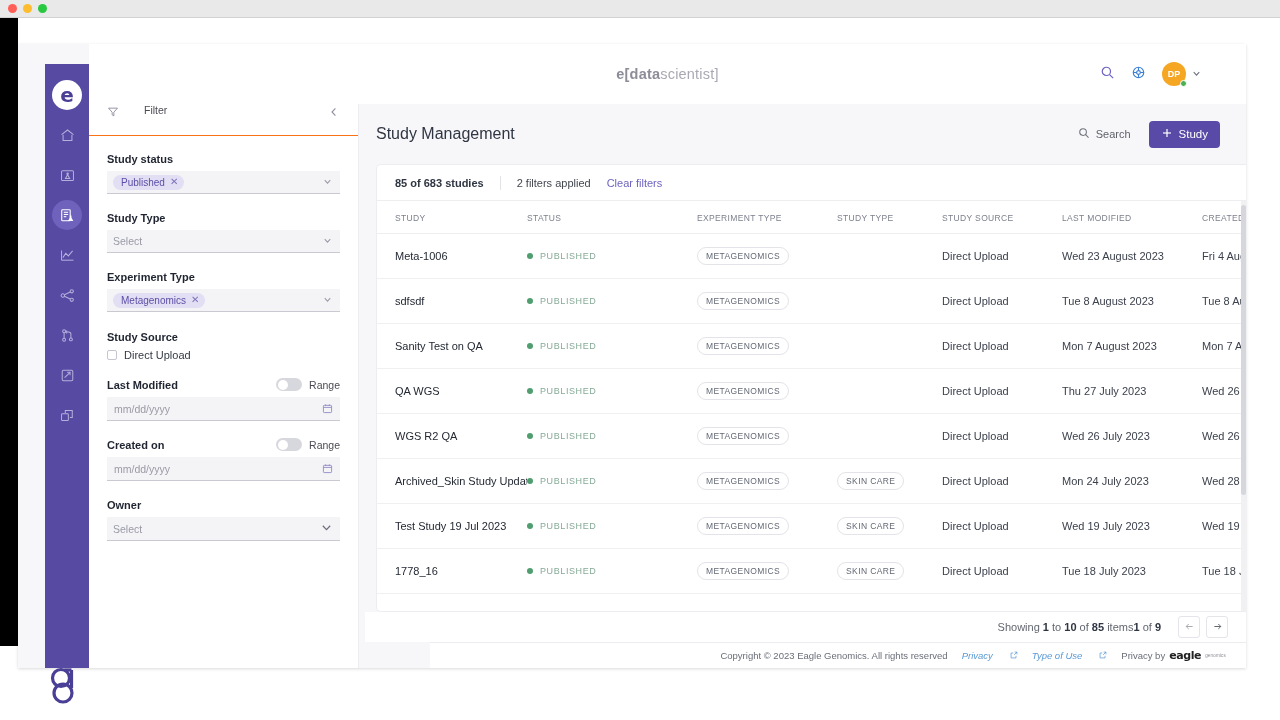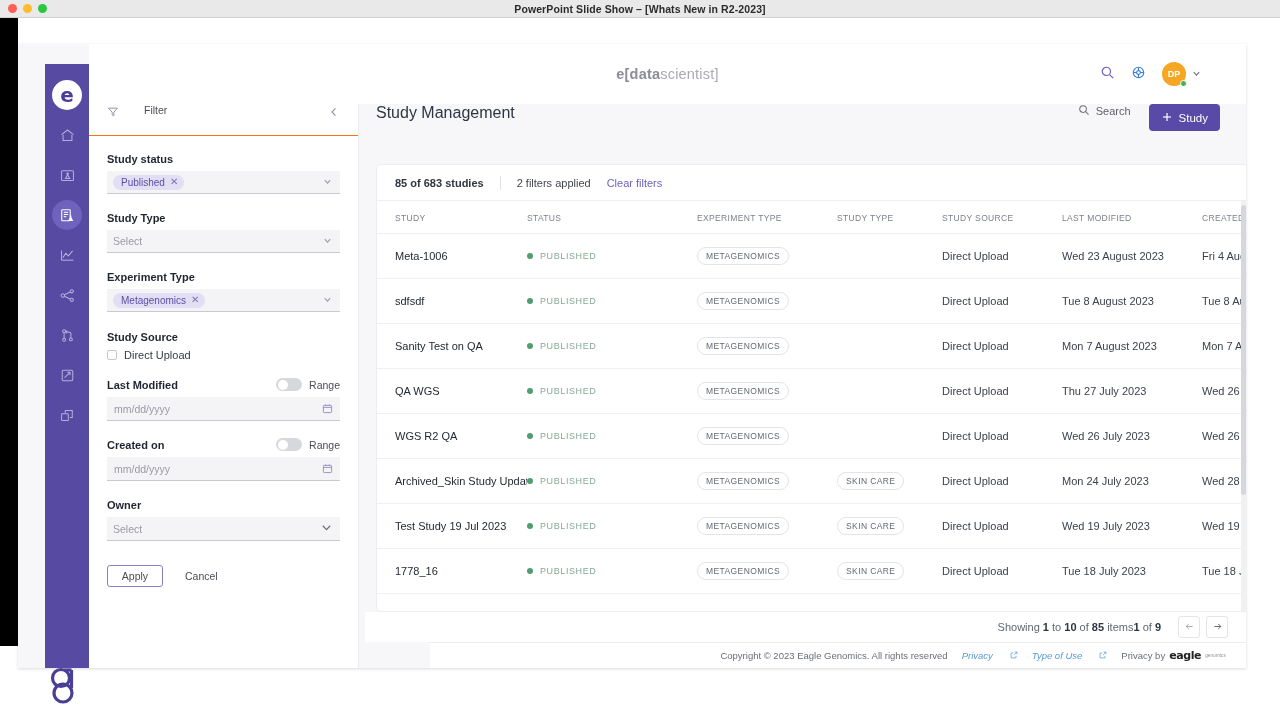--- a/index.html
+++ b/index.html
@@ -178,21 +178,21 @@
     width: 7px; height: 7px; border-radius: 50%;
     background: #4caf50; border: 1.5px solid #fff;
   }
 
   
   #content {
     position: absolute; left: 341px; top: 60px; right: 0; bottom: 0;
     background: #f7f7f9;
   }
   #page-head {
-    height: 60px; display: flex; align-items: flex-start;
+    height: 60px; display: flex; align-items: center;
     padding: 0 26px 0 17px;
   }
   #page-title { font-size: 16px; color: #2f3542; flex: 1; font-weight: normal; }
   #head-search {
     display: flex; align-items: center; gap: 6px;
     font-size: 11px; color: #60636c; margin-right: 18px;
   }
   #new-study-btn {
     background: #584aa6; color: #fff; border: none; border-radius: 4px;
     height: 27px; padding: 0 12px;
@@ -297,21 +297,20 @@
 </style>
 </head>
 <body>
 
 <div id="titlebar">
   <div id="traffic">
     <div class="tl red"></div>
     <div class="tl yellow"></div>
     <div class="tl green"></div>
   </div>
-  <div id="window-title">PowerPoint Slide Show – [Whats New in R2-2023]</div>
 </div>
 
 <div id="slide">
   <div id="black-strip"></div>
 
   <div id="app-shot">
 
     <div id="app-header">
       <div id="brand">
         <span class="b">e[data</span><span>scientist]</span>
@@ -552,24 +551,20 @@
         <div class="fselect" style="height:24px;">
           <span class="ph">Select</span>
           <span class="caret">
             <svg width="13" height="13" viewBox="0 0 12 12" fill="none" stroke="#6b6b7a" stroke-width="1.1">
               <polyline points="2.6,4.4 6,8 9.4,4.4"></polyline>
             </svg>
           </span>
         </div>
       </div>
 
-      <div id="filter-actions" style="margin-top:24px;">
-        <button id="apply-btn">Apply</button>
-        <button id="cancel-btn">Cancel</button>
-      </div>
     </div>
 
     <div id="content">
 
       <div id="page-head">
         <h1 id="page-title">Study Management</h1>
         <div id="head-search">
           <span>
             <svg width="12" height="12" viewBox="0 0 14 14" fill="none" stroke="#70737c" stroke-width="1.2">
               <circle cx="5.9" cy="5.9" r="3.9"></circle>

